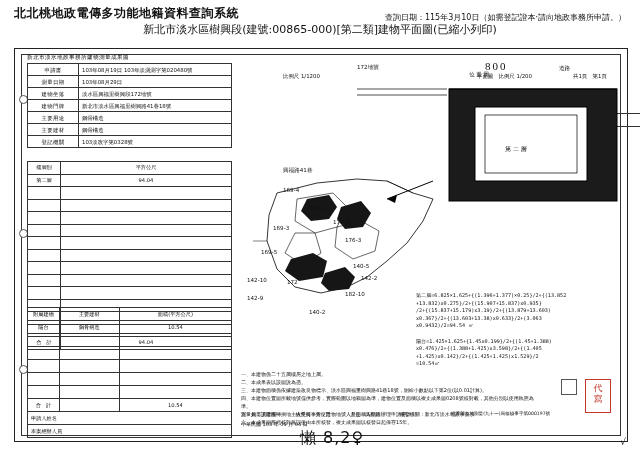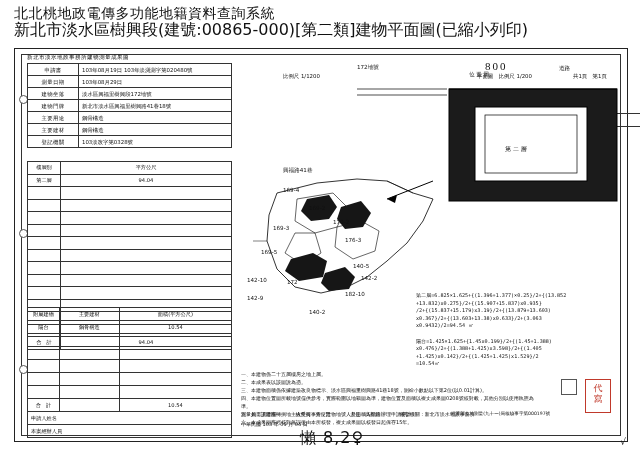--- a/index.html
+++ b/index.html
@@ -6,22 +6,22 @@
   body{
     width:640px;height:453px;
     background:#ffffff;
     font-family:"DejaVu Sans","Liberation Sans",sans-serif;
     color:#111;
     overflow:hidden;
     position:relative;
   }
   
   .hdr{position:absolute;left:14px;top:6px;width:612px;}
-  .hdr-title{font-size:14px;font-weight:normal;letter-spacing:.5px;line-height:15px;}
-  .hdr-sub{font-size:16px;line-height:14px;margin-top:2px;}
+  .hdr-title{font-size:12px;font-weight:bold;letter-spacing:.5px;line-height:15px;}
+  .hdr-sub{font-size:11px;line-height:14px;margin-top:2px;text-align:center;}
   .hdr-right{position:absolute;right:0;top:6px;font-size:8px;white-space:nowrap;}
   
   .doc{
     position:absolute;left:14px;top:48px;width:612px;height:392px;
     border:1px solid #222;background:#fff;
   }
   .doc-inner{position:absolute;left:6px;top:5px;right:6px;bottom:5px;border:1px solid #333;}
   
   .hole{position:absolute;left:4px;width:7px;height:7px;border:1px solid #555;border-radius:50%;background:#fff;}
   
@@ -85,20 +85,21 @@
   }
   .tick{position:absolute;right:14px;bottom:6px;font-size:9px;}
   .scaletop{position:absolute;font-size:5.4px;}
 </style>
 </head>
 <body>
 
 <div class="hdr">
   <div class="hdr-title">北北桃地政電傳多功能地籍資料查詢系統</div>
   <div class="hdr-sub">新北市淡水區樹興段(建號:00865-000)[第二類]建物平面圖(已縮小列印)</div>
+  <div class="hdr-right">查詢日期：115年3月10日（如需登記證本‧請向地政事務所申請。）</div>
 </div>
 
 <div class="doc">
   <div class="doc-inner"></div>
 
   <div class="hole" style="top:46px"></div>
   <div class="hole" style="top:180px"></div>
   <div class="hole" style="top:316px"></div>
 
   <div class="info-title">新北市淡水地政事務所建物測量成果圖</div>

